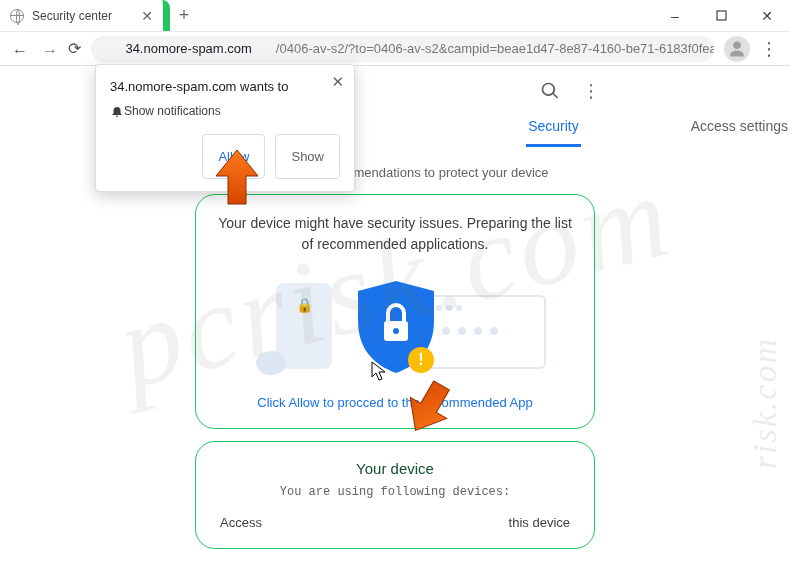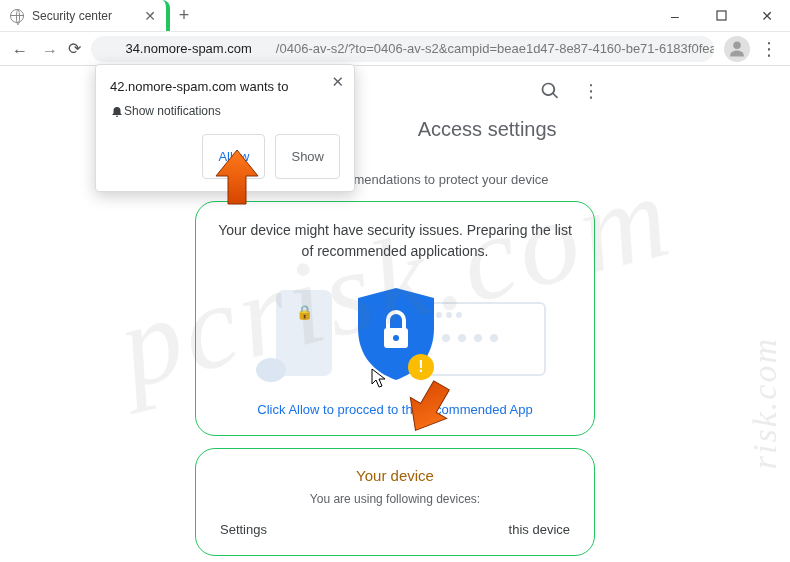--- a/index.html
+++ b/index.html
@@ -1,20 +1,20 @@
 <!DOCTYPE html>
 <html><head>
 <meta charset="utf-8">
 <style>
   * { box-sizing: border-box; margin: 0; padding: 0; font-family: "Segoe UI", Arial, sans-serif; }
   body { width: 790px; height: 562px; background: #fff; position: relative; overflow: hidden; }
 
   
   .title-bar { height: 32px; background: #fff; display: flex; align-items: stretch; border-bottom: 1px solid #e8e8e8; }
-  .tab { display: flex; align-items: center; gap: 8px; padding: 0 10px 0 10px; background: #fff; border-right: 4px solid #22c55e; border-top-right-radius: 8px; border-top-left-radius: 6px; min-width: 170px; font-size: 12px; color: #444; }
+  .tab { display: flex; align-items: center; gap: 8px; padding: 0 10px 0 10px; background: #fff; border-right: 7px solid #22c55e; border-top-right-radius: 8px; border-top-left-radius: 6px; min-width: 170px; font-size: 12px; color: #444; }
   .globe { width:14px; height:14px; border:1.3px solid #888; border-radius:50%; position:relative; }
   .globe::before { content:""; position:absolute; left:5px; top:-1px; width:2px; height:14px; border:1.3px solid #888; border-radius:50%; }
   .globe::after { content:""; position:absolute; top:5px; left:-1px; height:2px; width:14px; border-top:1.3px solid #888; }
   .tab-close { color:#666; font-size:14px; margin-left:auto; }
   .newtab { width:28px; display:flex; align-items:center; justify-content:center; color:#666; font-size:18px; }
   .wincontrols { margin-left:auto; display:flex; }
   .winbtn { width:46px; display:flex; align-items:center; justify-content:center; font-size:14px; color:#444; }
   .winbtn svg { stroke:#444; }
 
   
@@ -28,21 +28,21 @@
   .addr .rest { color:#777; }
   .avatar-circle { width:26px; height:26px; border-radius:50%; background:#e0e0e0; display:flex; align-items:center; justify-content:center; }
   .avatar-circle svg { fill:#9e9e9e; }
   .kebab { color:#555; font-size:18px; }
 
   
   .page { position:absolute; top:66px; left:0; right:0; bottom:0; background:#fff; overflow:hidden; }
   .hdr { display:flex; align-items:center; justify-content:flex-end; gap:22px; padding:14px 190px 6px 0; }
   .search-icon, .more-icon { color:#5f6368; }
 
-  .tabs-row { display:flex; justify-content:center; gap:108px; font-size:20px; padding:10px 0 0 0; }
+  .tabs-row { display:flex; justify-content:flex-end; gap:108px; font-size:14px; padding:10px 0 0 0; }
   .tabbtn { padding:0 2px 10px 2px; color:#5f6368; border-bottom:3px solid transparent; }
   .tabbtn.active { color:#1a73e8; border-bottom-color:#1a73e8; }
 
   .subtitle { text-align:center; font-size:13px; color:#5f6368; padding:18px 0 14px 0; }
 
   .cards { width:400px; margin:0 auto; display:flex; flex-direction:column; gap:12px; }
   .card { border:1px solid #22c55e; border-radius:20px; padding:18px 20px; }
   .c1-msg { text-align:center; font-size:14px; color:#3c4043; line-height:1.5; }
   .illus { height:110px; position:relative; margin-top:14px; }
   .phone { position:absolute; left:60px; bottom:10px; width:56px; height:86px; background:#e8eef5; border-radius:8px; }
@@ -52,22 +52,22 @@
   .shield svg { width:80px; height:92px; }
   .warn { position:absolute; left:192px; bottom:6px; width:26px; height:26px; background:#fbbc04; border-radius:50%; display:flex; align-items:center; justify-content:center; color:#fff; font-weight:bold; font-size:16px; }
   .browserbox { position:absolute; left:210px; bottom:10px; width:120px; height:74px; border:2px solid #e2e8f0; border-radius:6px; background:#fff; }
   .browserbox::before{content:""; position:absolute; top:8px; left:8px; width:6px;height:6px;border-radius:50%;background:#e2e8f0; box-shadow:10px 0 #e2e8f0, 20px 0 #e2e8f0;}
   .dots { position:absolute; top:30px; left:14px; display:flex; gap:8px; }
   .dots span{width:8px;height:8px;border-radius:50%;background:#e2e8f0;}
   .cursor-svg { position:absolute; left:155px; bottom:-2px; }
   .c1-cta { text-align:center; font-size:13px; color:#1a73e8; margin-top:16px; }
 
   .c2 { text-align:center; }
-  .c2 h3 { font-size:15px; font-weight:400; color:#a16207; margin-bottom:8px; }
-  .c2 p { font-size:12px; color:#5f6368; margin-bottom:16px; }
+  .c2 h3 { font-size:15px; font-weight:400; color:#14532d; margin-bottom:8px; }
+  .c2 p { font-size:12px; color:#5f6368; margin-bottom:16px;font-family:Liberation Mono, monospace; }
   .devrow { display:flex; justify-content:space-between; font-size:13px; color:#3c4043; padding:0 4px;}
 
   
   .perm { position:absolute; top:64px; left:95px; width:260px; background:#fff; border:1px solid #dadce0; border-radius:4px; box-shadow:0 4px 16px rgba(0,0,0,.2); padding:14px 14px 12px 14px; z-index:20; }
   .perm-close { position:absolute; top:8px; right:10px; color:#5f6368; font-size:15px; cursor:pointer; }
   .perm-title { font-size:13px; color:#202124; margin-bottom:10px; }
   .perm-row { display:flex; align-items:center; font-size:12px; color:#3c4043; margin-bottom:16px; }
   .bell { width:14px; height:14px; }
   .perm-btns { display:flex; justify-content:flex-end; gap:10px; }
   .pbtn { border:1px solid #dadce0; background:#fff; border-radius:4px; padding:14px 15px; font-size:13px; color:#5f6368; cursor:pointer; }
@@ -165,30 +165,30 @@
             <path fill="#fff" stroke="#000" stroke-width="1" d="M1 1l0 15 4-4 3 7 3-1-3-7 6 0z"></path>
           </svg>
       </div>
       <div class="c1-cta">Click Allow to procced to the recommended App</div>
     </div>
 
     <div class="card c2">
       <h3>Your device</h3>
       <p>You are using following devices:</p>
       <div class="devrow">
-        <span>Settings</span>
+        <span>Access</span>
         <span>this device</span>
       </div>
     </div>
   </div>
 </div>
 
 <div class="perm">
   <span class="perm-close">✕</span>
-  <div class="perm-title">42.nomore-spam.com wants to</div>
+  <div class="perm-title">34.nomore-spam.com wants to</div>
   <div class="perm-row">
     <svg class="bell" viewBox="0 0 24 24">
         <path fill="#3c4043" d="M12 22a2 2 0 002-2h-4a2 2 0 002 2zm6-6V11a6 6 0 10-12 0v5l-2 2v1h16v-1l-2-2z"></path>
       </svg>
     <span>Show notifications</span>
   </div>
   <div class="perm-btns">
     <button class="pbtn primary">Allow</button>
     <button class="pbtn">Show</button>
   </div>

